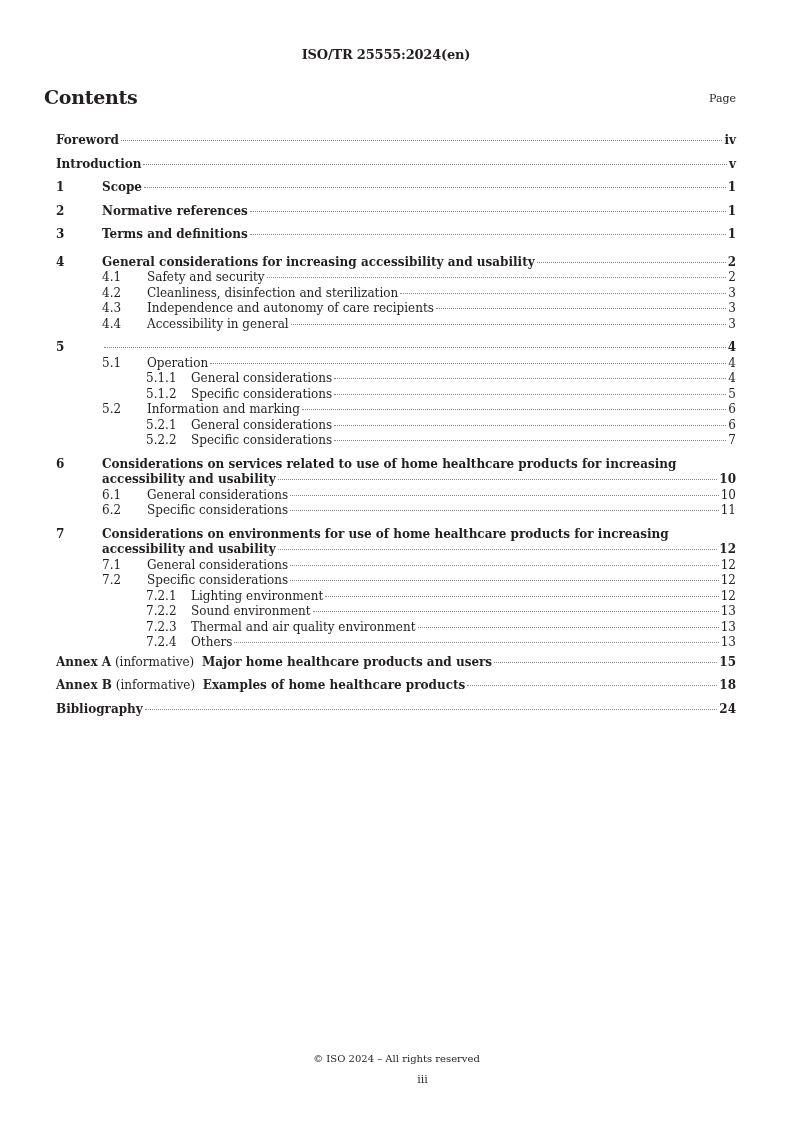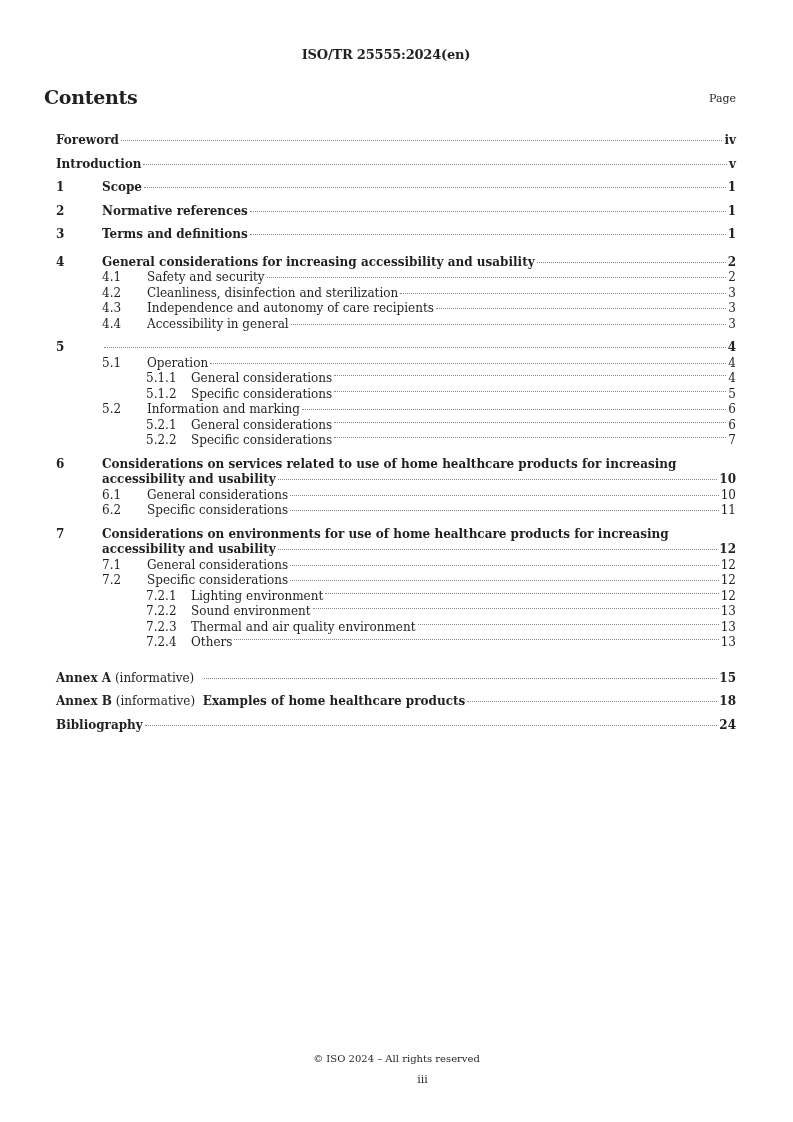--- a/index.html
+++ b/index.html
@@ -14,21 +14,21 @@
   .row.lvl0 { height: 23.5px; line-height: 23.5px; }
   .row.gap { margin-top: 8px; }
   .row .num { flex: 0 0 auto; }
   .row .title { flex: 0 0 auto; }
   .row .leader { flex: 1 1 auto; border-bottom: 1px dotted #888; margin: 0 2px; position: relative; top: -3px; min-width: 10px; }
   .row .pg { flex: 0 0 auto; text-align: right; }
   .bold { font-weight: bold; }
   .num-0 { width: 46px; }
   .ind-1 { padding-left: 46px; }
   .num-1 { width: 45px; }
-  .ind-2 { padding-left: 90px; align-items: center; }
+  .ind-2 { padding-left: 90px; }
   .num-2 { width: 45px; }
   .wrap { display: block; height: auto; }
   .wrap .line1 { display: flex; height: 15.5px; line-height: 15.5px; }
   .wrap .line2 { display: flex; align-items: baseline; height: 15.5px; line-height: 15.5px; padding-left: 46px; }
   .annex .label { font-weight: bold; }
   .annex .inf { font-weight: normal; }
   .footer-copy { position: absolute; top: 1053px; left: 0; width: 793px; text-align: center; font-size: 10px; }
   .footer-page { position: absolute; top: 1073px; left: 0; width: 793px; text-align: center; font-size: 11px; padding-left: 26px; }
 </style>
 </head>
@@ -211,22 +211,22 @@
     <span class="leader"></span>
     <span class="pg">13</span>
   </div>
   <div class="row ind-2">
     <span class="num num-2">7.2.4</span>
     <span class="title">Others</span>
     <span class="leader"></span>
     <span class="pg">13</span>
   </div>
 
-  <div class="row lvl0 annex" style="margin-top:16px">
-    <span class="label">Annex A</span>&nbsp;<span class="inf">(informative)</span>&nbsp;&nbsp;
+  <div class="row lvl0 annex" style="margin-top:0">
+    <span class="label">Annex A</span>&nbsp;<span class="inf">(informative)</span>&nbsp;&nbsp;<span class="title bold">Major home healthcare products and users</span>
     <span class="leader"></span>
     <span class="pg bold">15</span>
   </div>
   <div class="row lvl0 annex">
     <span class="label">Annex B</span>&nbsp;<span class="inf">(informative)</span>&nbsp;&nbsp;<span class="title bold">Examples of home healthcare products</span>
     <span class="leader"></span>
     <span class="pg bold">18</span>
   </div>
   <div class="row lvl0 bold">
     <span class="title">Bibliography</span>

